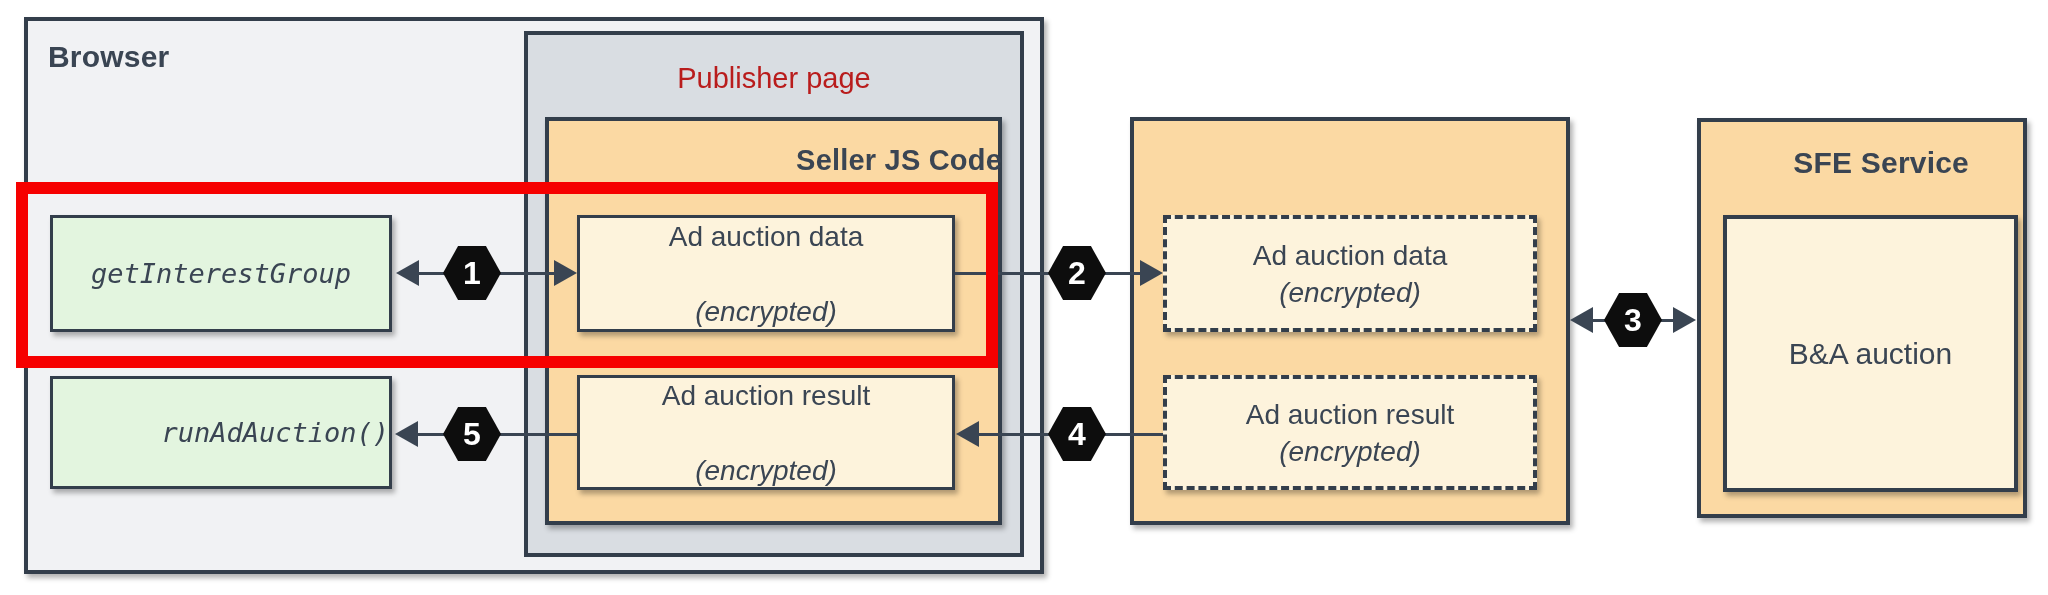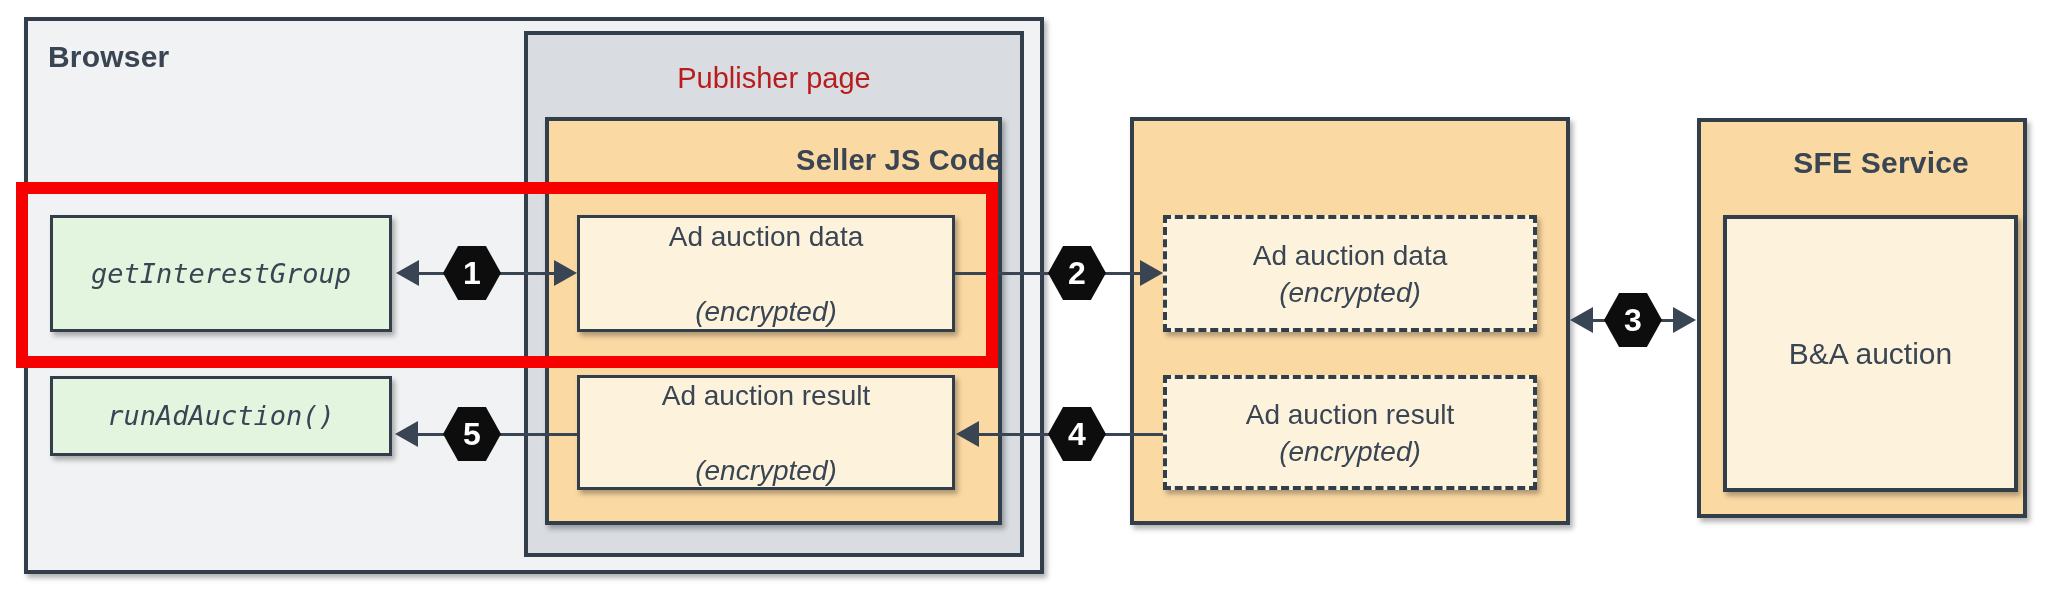--- a/index.html
+++ b/index.html
@@ -68,21 +68,21 @@
 
   <div class="box inner-border softshadow twoline" style="left:577px;top:375px;width:378px;height:115px;background:var(--cream);z-index:4;">
     <span>Ad auction result</span>
     <span class="em">(encrypted)</span>
   </div>
 
   <div class="box inner-border softshadow code" style="left:50px;top:215px;width:342px;height:117px;background:var(--green);z-index:4;">
     <span>getInterestGroup</span>
   </div>
 
-  <div class="box inner-border softshadow code" style="left:50px;top:376px;width:342px;height:80px;background:var(--green);z-index:4;">
+  <div class="box inner-border softshadow code" style="left:50px;top:376px;width:342px;height:113px;background:var(--green);z-index:4;align-items:flex-end;">
     <span>runAdAuction()</span>
   </div>
 
   <div class="box container-border softshadow" style="left:1130px;top:117px;width:440px;height:408px;background:var(--orange);z-index:1;"></div>
 
   <div class="box softshadow twoline" style="left:1163px;top:215px;width:374px;height:117px;background:var(--cream);border:4px dashed var(--border);z-index:2;">
     <span>Ad auction data</span>
     <span class="em">(encrypted)</span>
   </div>
 

